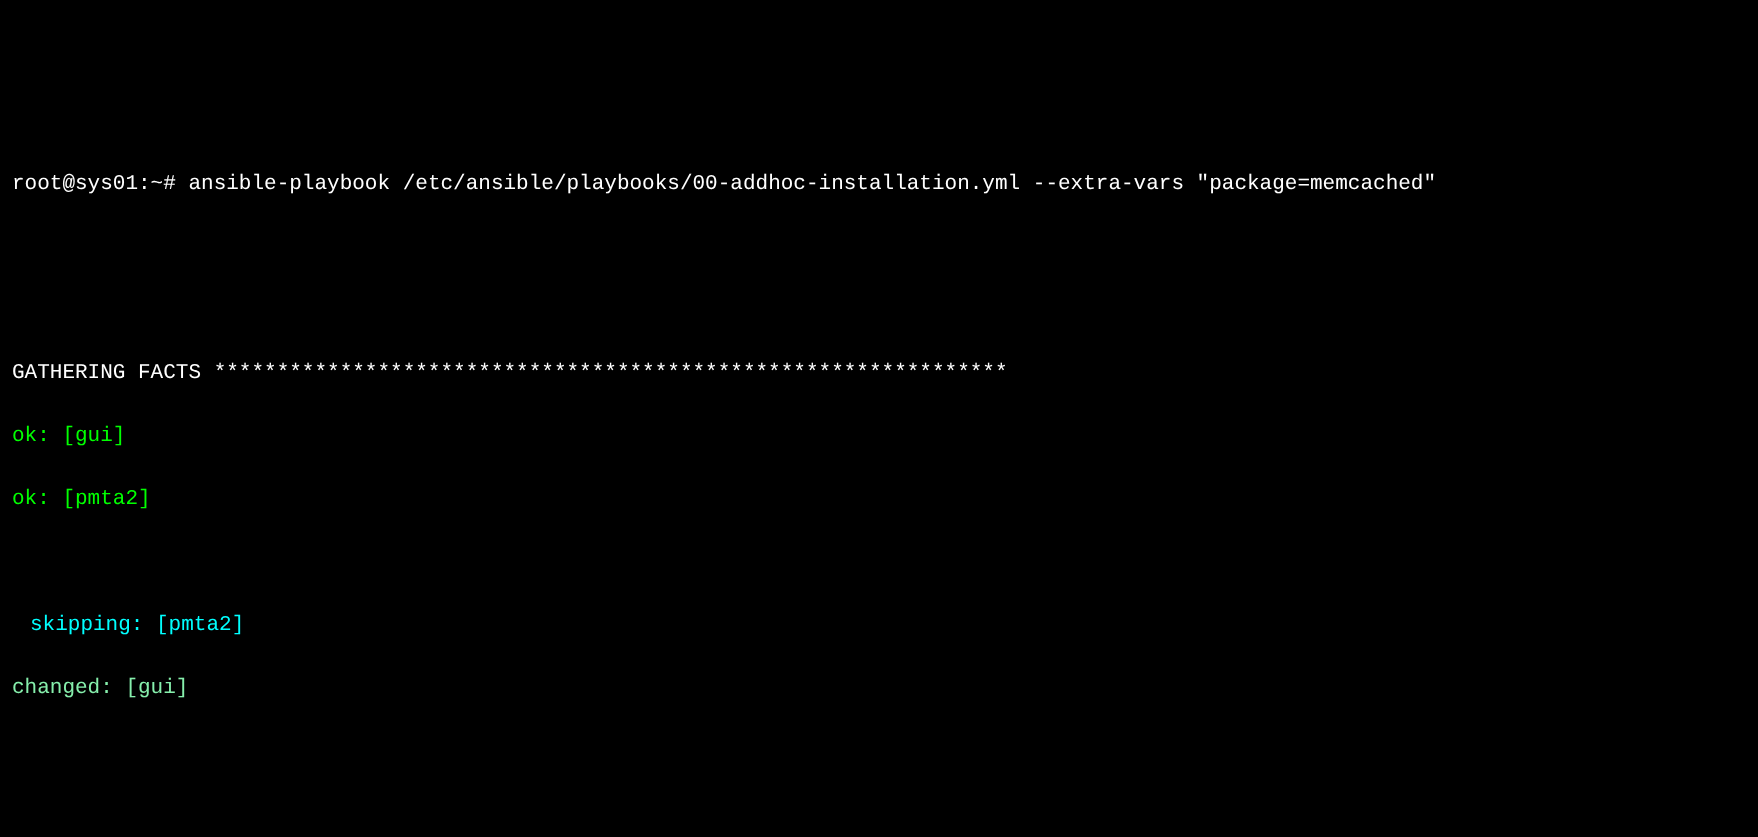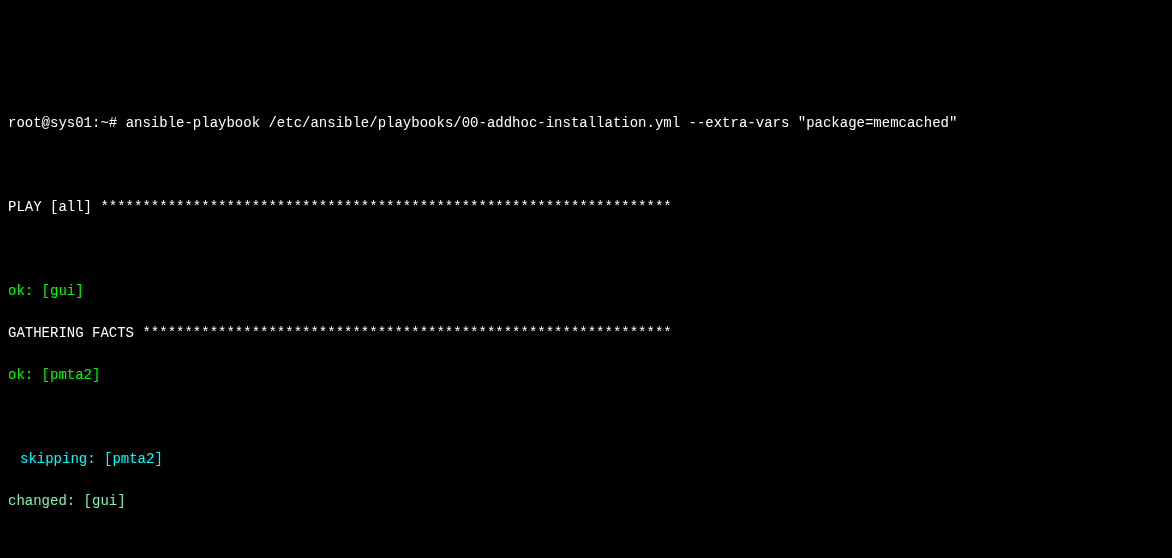--- a/index.html
+++ b/index.html
@@ -23,24 +23,23 @@
     span { white-space: pre; }
   </style>
 </head>
 <body>
 
 
 
 <div>
 <span class="line"><span>root@sys01:~# </span><span>ansible-playbook /etc/ansible/playbooks/00-addhoc-installation.yml --extra-vars "package=memcached"</span></span>
 <span class="line"> </span>
-<span class="line white">PLAY [all] ********************************************************************</span>
 <span class="line"> </span>
+<span class="line white">GATHERING FACTS ***************************************************************</span>
 <span class="line green">ok: [gui]</span>
-<span class="line white">GATHERING FACTS ***************************************************************</span>
 <span class="line green">ok: [pmta2]</span>
 <span class="line"> </span>
 <span class="line cyan">skipping: [pmta2]</span>
 <span class="line yellow">changed: [gui]</span>
 
 
 
 
 
 

